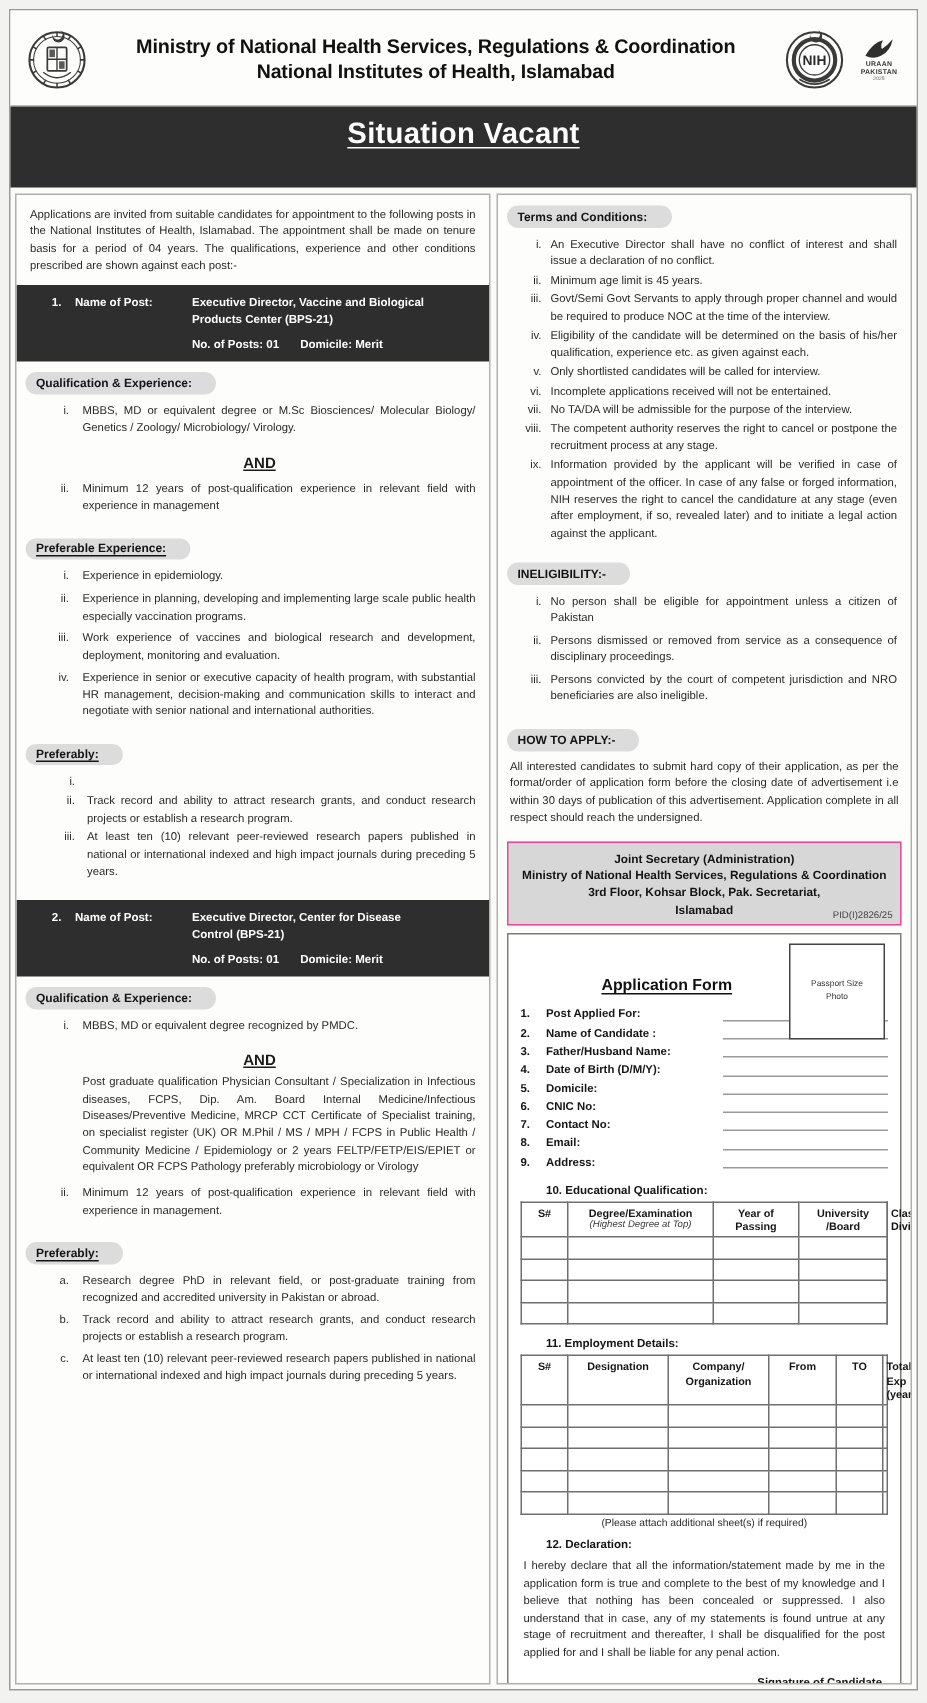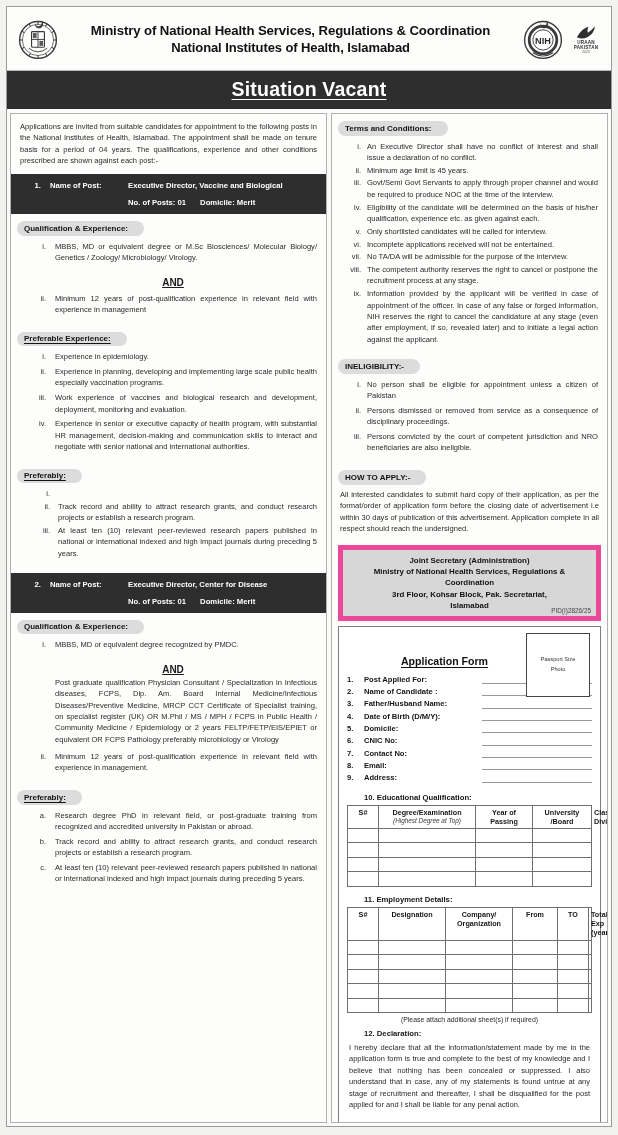--- a/index.html
+++ b/index.html
@@ -40,21 +40,21 @@
   .hdr-title div.l2{font-size:13px;}
   .logo-l,.logo-r{width:46px;height:46px;flex:0 0 auto;}
   .logo-uraan{width:34px;height:40px;flex:0 0 auto;margin-left:3px;
     display:flex;flex-direction:column;align-items:center;justify-content:center;}
   .uraan-txt{font-size:4.6px;font-weight:bold;line-height:1.1;text-align:center;color:#333;letter-spacing:.2px;}
   .uraan-sub{font-size:3.4px;color:#555;}
 
   
   .banner{
     background:#2e2e2e;color:#fff;text-align:center;
-    padding:7px 0 8px 0;
+    padding:7px 0 24px 0;
   }
   .banner span{
     font-size:19.5px;font-weight:bold;text-decoration:underline;
     text-underline-offset:2.5px;letter-spacing:.2px;
   }
 
   
   .cols{display:flex;flex:1;min-height:0;padding:4px 3px 3px 3px;gap:4px;box-sizing:border-box;}
   .col{box-sizing:border-box;}
   .col-l{width:332px;}
@@ -111,21 +111,21 @@
   .and{
     font-size:10px;font-weight:bold;text-decoration:underline;
     padding:4px 0 2px 9px;color:#1a1a1a;text-align:center;
   }
   .hang{padding:0 9px 4px 44px;font-size:7.55px;line-height:1.5;text-align:justify;color:#2a2a2a;}
   .hang2{padding:0 9px 3px 44px;font-size:7.55px;line-height:1.5;text-align:justify;color:#2a2a2a;}
 
   
   .rbody{padding:2px 8px 4px 8px;}
   .addr{
-    background:#d7d7d7;border:5px solid #ec4899;
+    background:#d7d7d7;border:1px solid #ec4899;
     margin:6px 6px 0 6px;padding:5px 6px 4px 6px;text-align:center;
     position:relative;
   }
   .addr div{font-size:7.9px;font-weight:bold;line-height:1.45;color:#131313;}
   .pid{
     position:absolute;right:5px;bottom:2px;
     font-size:6.4px;font-weight:normal;color:#444;
   }
 
   
@@ -222,20 +222,25 @@
 
         <p class="p intro">Applications are invited from suitable candidates for appointment to the following posts in the National Institutes of Health, Islamabad. The appointment shall be made on tenure basis for a period of 04 years. The qualifications, experience and other conditions prescribed are shown against each post:-</p>
 
         
         <div class="postbar">
           <div class="postrow">
             <span class="num">1.</span>
             <span class="lbl">Name of Post:</span>
             <span class="val">Executive Director, Vaccine and Biological</span>
           </div>
+          <div class="postrow">
+                <span class="num"></span>
+                <span class="lbl"></span>
+            <span class="val">Products Center (BPS-21)</span>
+          </div>
           <div class="postmeta">
             <span>No. of Posts: 01</span><span class="gap"></span><span>Domicile:  Merit</span>
           </div>
         </div>
 
         <div class="pill">Qualification &amp; Experience:</div>
         <div class="lst lst-a">
           <div class="li">
             <span class="mk">i.</span>
             <span class="tx">MBBS, MD or equivalent degree or M.Sc Biosciences/ Molecular Biology/ Genetics / Zoology/ Microbiology/ Virology.</span>
@@ -283,20 +288,25 @@
                 <span class="tx">At least ten (10) relevant peer-reviewed research papers published in national or international indexed and high impact journals during preceding 5 years.</span>
               </div>
         </div>
 
         
         <div class="postbar" style="margin-top:6px">
           <div class="postrow">
             <span class="num">2.</span>
             <span class="lbl">Name of Post:</span>
             <span class="val">Executive Director, Center for Disease</span>
+          </div>
+          <div class="postrow">
+                <span class="num"></span>
+                <span class="lbl"></span>
+            <span class="val">Control (BPS-21)</span>
           </div>
           <div class="postmeta">
             <span>No. of Posts: 01</span><span class="gap"></span><span>Domicile:  Merit</span>
           </div>
         </div>
 
         <div class="pill">Qualification &amp; Experience:</div>
         <div class="lst lst-a">
           <div class="li">
             <span class="mk">i.</span>

